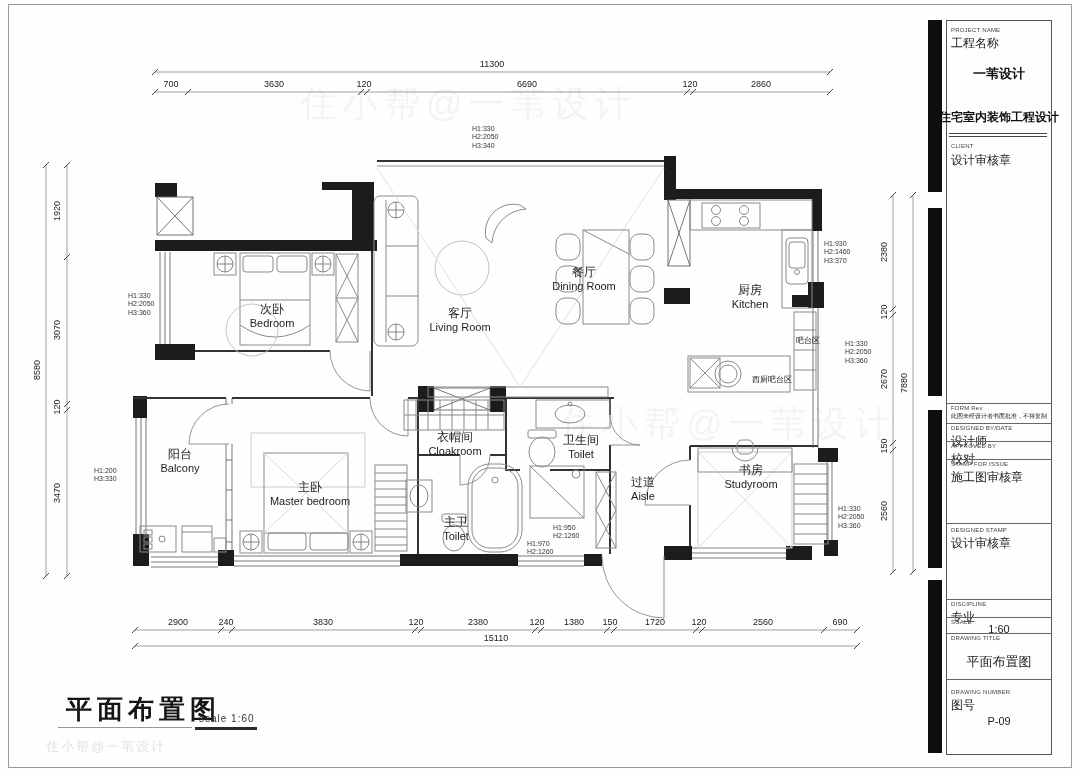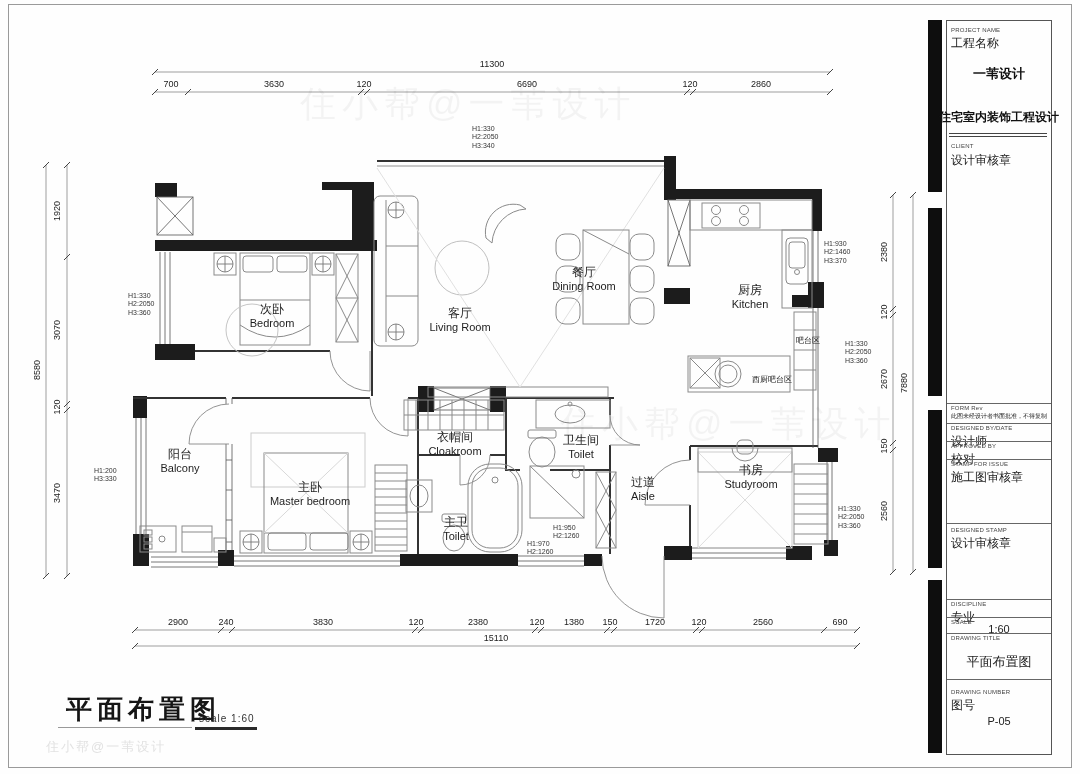--- a/index.html
+++ b/index.html
@@ -460,21 +460,21 @@
     <span class="zh" style="top:588px">专业</span>
     <div class="rule" style="top:596px"></div>
     <span class="en" style="top:598px">SCALE</span>
     <span class="zh center" style="top:602px;font-size:11px">1:60</span>
     <div class="rule" style="top:612px"></div>
     <span class="en" style="top:614px">DRAWING TITLE</span>
     <span class="zh center" style="top:632px;font-size:13px">平面布置图</span>
     <div class="rule" style="top:658px"></div>
     <span class="en" style="top:668px">DRAWING NUMBER</span>
     <span class="zh" style="top:676px">图号</span>
-    <span class="zh center" style="top:694px;font-size:11px">P-05</span>
+    <span class="zh center" style="top:694px;font-size:11px">P-09</span>
   </div>
 
   <div class="main-title">平面布置图</div>
   <div class="title-underline"></div>
   <div class="scale-note">scale 1:60</div>
   <div class="scale-underline"></div>
 
   <div class="wm-corner">住小帮@一苇设计</div>
   <div class="wm-ghost" style="left:300px;top:80px">住小帮@一苇设计</div>
   <div class="wm-ghost" style="left:560px;top:400px">住小帮@一苇设计</div>

